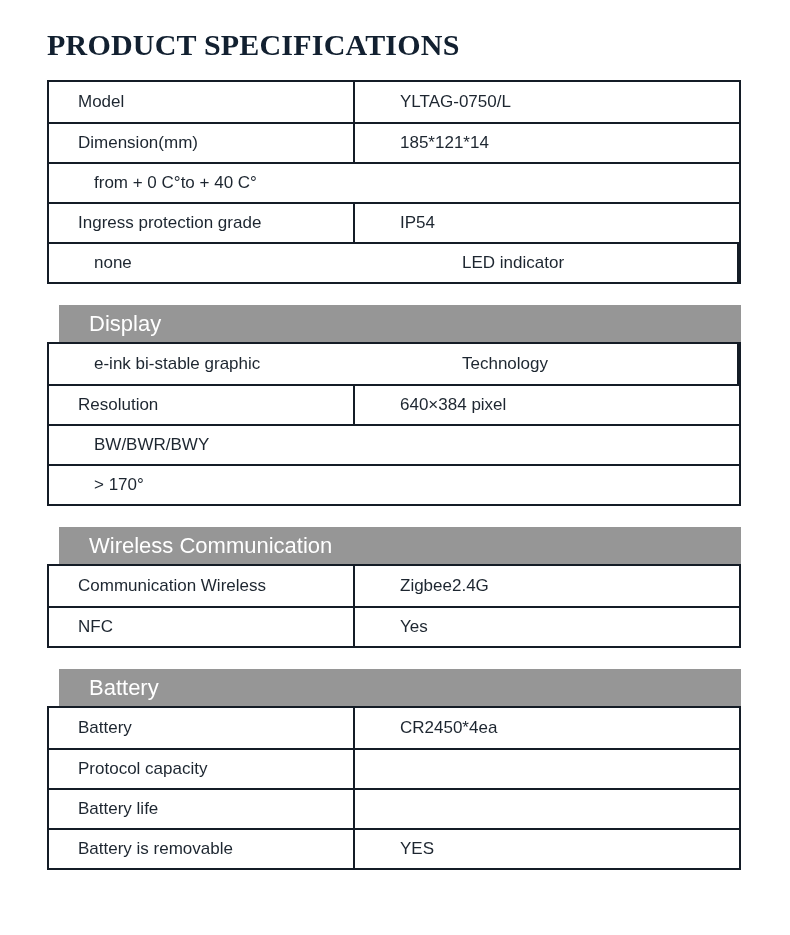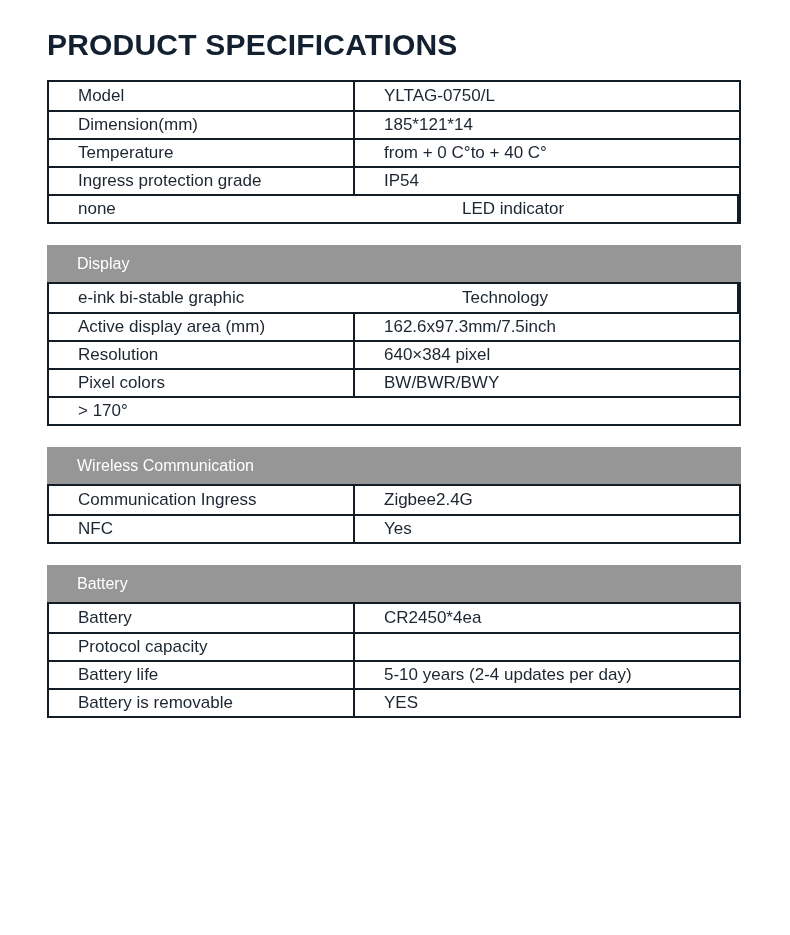--- a/index.html
+++ b/index.html
@@ -26,141 +26,136 @@
   .page {
     padding: 28px 49px 0 47px;
   }
   .page-title {
     font-size: 30px;
     font-weight: bold;
     color: var(--title);
     margin: 0 0 19px 0;
     letter-spacing: 0.2px;
     line-height: 1.1;
+    font-family: Liberation Serif, serif;
   }
   .spec-section { margin-top: 21px; }
   .spec-section.first { margin-top: 0; }
   .section-header {
     height: 37px;
     background: var(--header-bg);
     color: var(--header-text);
     display: flex;
     align-items: center;
     padding-left: 30px;
-    font-size: 16px;
+    font-size: 22px;
+    margin-left: 12px;
   }
   .spec-table {
     border: 2px solid var(--border);
   }
   .spec-row {
     display: flex;
-    height: 28px;
+    height: 40px;
   }
   .spec-row + .spec-row {
     border-top: 2px solid var(--border);
   }
   .cell {
     display: flex;
     align-items: center;
     font-size: 17px;
     white-space: nowrap;
     overflow: hidden;
   }
   .cell.label {
     width: 306px;
     flex: 0 0 306px;
     border-right: 2px solid var(--border);
     padding-left: 29px;
   }
   .cell.value {
     flex: 1;
-    padding-left: 29px;
+    padding-left: 45px;
   }
 </style>
 </head>
 <body>
 
 <div class="page">
   <h1 class="page-title">PRODUCT SPECIFICATIONS</h1>
   <div id="sections">
       <section class="spec-section first">
 
     <div class="spec-table">
           <div class="spec-row">
     <div class="cell label">Model</div>
     <div class="cell value">YLTAG-0750/L</div>
   </div>
           <div class="spec-row">
     <div class="cell label">Dimension(mm)</div>
     <div class="cell value">185*121*14</div>
   </div>
           <div class="spec-row">
-    <div class="cell label">Temperature</div>
     <div class="cell value">from + 0 C°to + 40 C°</div>
   </div>
           <div class="spec-row">
     <div class="cell label">Ingress protection grade</div>
     <div class="cell value">IP54</div>
   </div>
           <div class="spec-row">
     <div class="cell value">none</div>
     <div class="cell label">LED indicator</div>
   </div>
         </div>
   </section>
       <section class="spec-section">
     <div class="section-header">Display</div>
     <div class="spec-table">
           <div class="spec-row">
     <div class="cell value">e-ink bi-stable graphic</div>
     <div class="cell label">Technology</div>
   </div>
           <div class="spec-row">
-    <div class="cell label">Active display area (mm)</div>
-    <div class="cell value">162.6x97.3mm/7.5inch</div>
-  </div>
-          <div class="spec-row">
     <div class="cell label">Resolution</div>
     <div class="cell value">640×384 pixel</div>
   </div>
           <div class="spec-row">
-    <div class="cell label">Pixel colors</div>
     <div class="cell value">BW/BWR/BWY</div>
   </div>
           <div class="spec-row">
     <div class="cell value">&gt; 170°</div>
   </div>
         </div>
   </section>
       <section class="spec-section">
     <div class="section-header">Wireless Communication</div>
     <div class="spec-table">
           <div class="spec-row">
-    <div class="cell label">Communication Ingress</div>
+    <div class="cell label">Communication Wireless</div>
     <div class="cell value">Zigbee2.4G</div>
   </div>
           <div class="spec-row">
     <div class="cell label">NFC</div>
     <div class="cell value">Yes</div>
   </div>
         </div>
   </section>
       <section class="spec-section">
     <div class="section-header">Battery</div>
     <div class="spec-table">
           <div class="spec-row">
     <div class="cell label">Battery</div>
     <div class="cell value">CR2450*4ea</div>
   </div>
           <div class="spec-row">
     <div class="cell label">Protocol capacity</div>
   </div>
           <div class="spec-row">
     <div class="cell label">Battery life</div>
-    <div class="cell value">5-10 years (2-4 updates per day)</div>
   </div>
           <div class="spec-row">
     <div class="cell label">Battery is removable</div>
     <div class="cell value">YES</div>
   </div>
         </div>
   </section>
     </div>
 </div>
 

